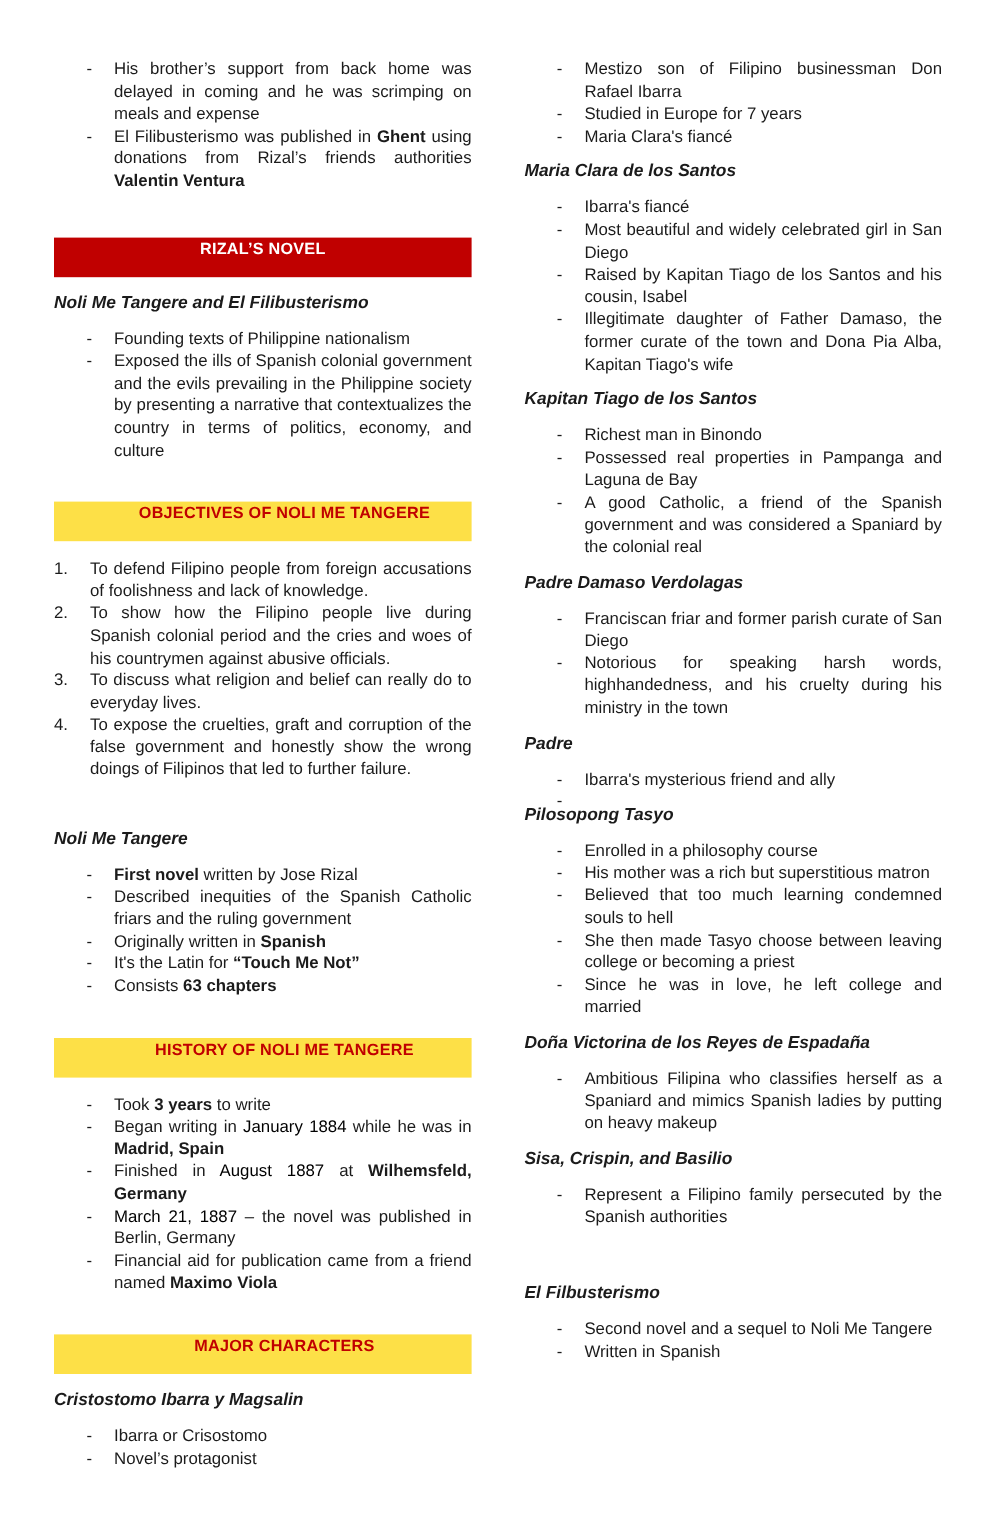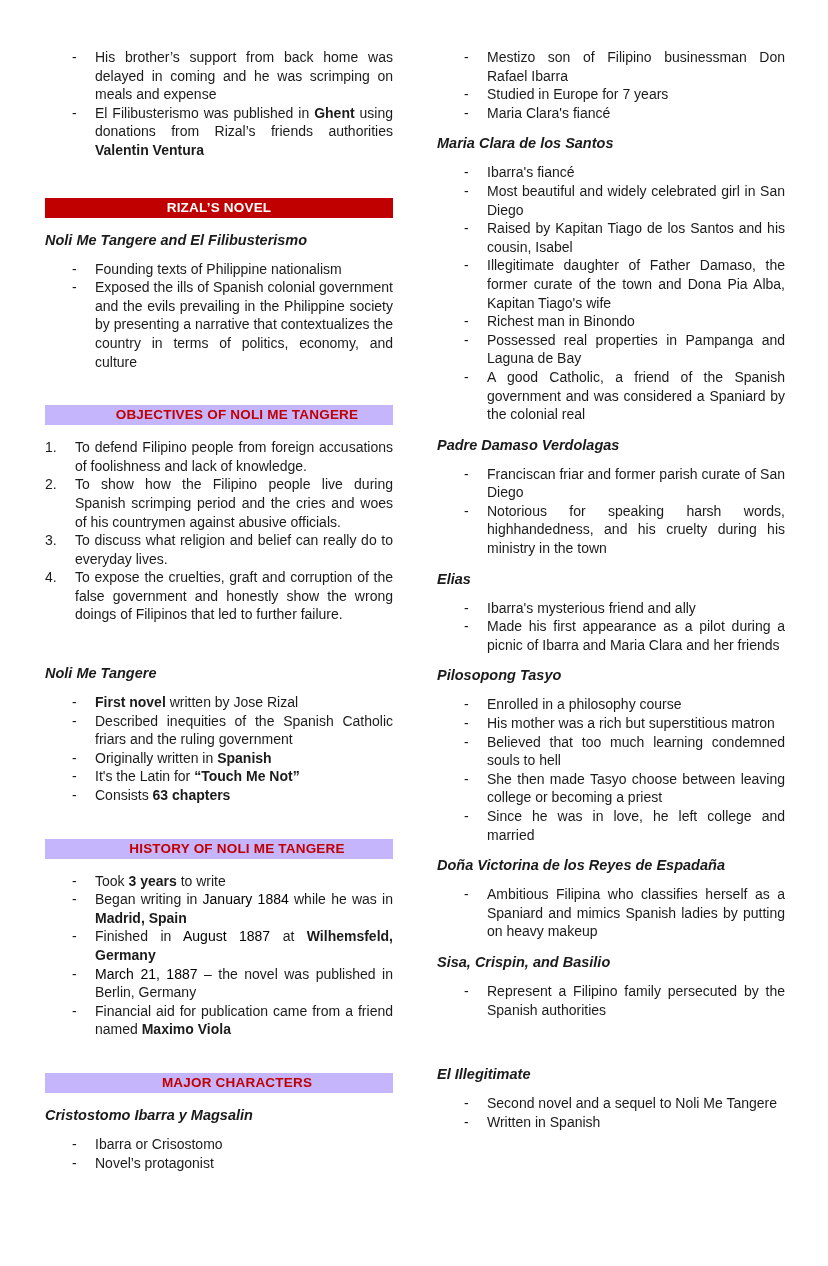--- a/index.html
+++ b/index.html
@@ -6,26 +6,26 @@
   html, body { background:#ffffff; }
   .page {
     width:828px; height:1266px; background:#ffffff; overflow:hidden;
     font-family:"Liberation Sans","DejaVu Sans",sans-serif;
     color:#1b1b1b;
   }
   .columns { display:flex; gap:44px; padding:48px 43px 0 45px; }
   .col { width:348px; flex:0 0 348px; }
 
   .banner {
-    height:20px; line-height:20px; text-align:center;
+    height:33px; line-height:20px; text-align:center;
     font-weight:bold; font-size:13.5px; letter-spacing:0.2px;
     margin:0 0 13px 0;
   }
   .banner.red  { background:#C00000; color:#ffffff; }
-  .banner.pink { background:#c4b5fd; color:#C00000;padding-left:36px; }
+  .banner.pink { background:#fde047; color:#C00000;padding-left:36px; }
 
   .heading {
     font-size:14.5px; line-height:19px; font-weight:bold;
     margin:12px 0 10px 0;
     font-style:italic;
   }
   .col > .heading:first-child { margin-top:0; }
 
   ul.bullets, ol.numbered { list-style:none; margin:0; padding:0; }
   ul.bullets li, ol.numbered li {
@@ -58,21 +58,21 @@
         <div class="banner red">RIZAL’S NOVEL</div>
         <div class="heading">Noli Me Tangere and El Filibusterismo</div>
         <ul class="bullets">
           <li><span class="marker">-</span><span>Founding texts of Philippine nationalism</span></li>
           <li><span class="marker">-</span><span>Exposed the ills of Spanish colonial government and the evils prevailing in the Philippine society by presenting a narrative that contextualizes the country in terms of politics, economy, and culture</span></li>
         </ul>
         <div class="spacer-md"></div>
         <div class="banner pink">OBJECTIVES OF NOLI ME TANGERE</div>
         <ol class="numbered">
           <li><span class="marker">1.</span><span>To defend Filipino people from foreign accusations of foolishness and lack of knowledge.</span></li>
-          <li><span class="marker">2.</span><span>To show how the Filipino people live during Spanish scrimping period and the cries and woes of his countrymen against abusive officials.</span></li>
+          <li><span class="marker">2.</span><span>To show how the Filipino people live during Spanish colonial period and the cries and woes of his countrymen against abusive officials.</span></li>
           <li><span class="marker">3.</span><span>To discuss what religion and belief can really do to everyday lives.</span></li>
           <li><span class="marker">4.</span><span>To expose the cruelties, graft and corruption of the false government and honestly show the wrong doings of Filipinos that led to further failure.</span></li>
         </ol>
         <div class="spacer-sm"></div>
         <div class="heading">Noli Me Tangere</div>
         <ul class="bullets">
           <li><span class="marker">-</span><span class="b">First novel</span><span> written by Jose Rizal</span></li>
           <li><span class="marker">-</span><span>Described inequities of the Spanish Catholic friars and the ruling government</span></li>
           <li><span class="marker">-</span><span>Originally written in </span><span class="b">Spanish</span></li>
           <li><span class="marker">-</span><span>It's the Latin for </span><span class="b">“Touch Me Not”</span></li>
@@ -101,52 +101,53 @@
           <li><span class="marker">-</span><span>Studied in Europe for 7 years</span></li>
           <li><span class="marker">-</span><span>Maria Clara's fiancé</span></li>
         </ul>
         <div class="heading">Maria Clara de los Santos</div>
         <ul class="bullets">
           <li><span class="marker">-</span><span>Ibarra's fiancé</span></li>
           <li><span class="marker">-</span><span>Most beautiful and widely celebrated girl in San Diego</span></li>
           <li><span class="marker">-</span><span>Raised by Kapitan Tiago de los Santos and his cousin, Isabel</span></li>
           <li><span class="marker">-</span><span>Illegitimate daughter of Father Damaso, the former curate of the town and Dona Pia Alba, Kapitan Tiago's wife</span></li>
         </ul>
+        <div class="heading">Kapitan Tiago de los Santos</div>
         <ul class="bullets">
           <li><span class="marker">-</span><span>Richest man in Binondo</span></li>
           <li><span class="marker">-</span><span>Possessed real properties in Pampanga and Laguna de Bay</span></li>
           <li><span class="marker">-</span><span>A good Catholic, a friend of the Spanish government and was considered a Spaniard by the colonial real</span></li>
         </ul>
         <div class="heading">Padre Damaso Verdolagas</div>
         <ul class="bullets">
           <li><span class="marker">-</span><span>Franciscan friar and former parish curate of San Diego</span></li>
           <li><span class="marker">-</span><span>Notorious for speaking harsh words, highhandedness, and his cruelty during his ministry in the town</span></li>
         </ul>
-        <div class="heading">Elias</div>
+        <div class="heading">Padre</div>
         <ul class="bullets">
           <li><span class="marker">-</span><span>Ibarra's mysterious friend and ally</span></li>
-          <li><span class="marker">-</span><span>Made his first appearance as a pilot during a picnic of Ibarra and Maria Clara and her friends</span></li>
+          <li><span class="marker">-</span></li>
         </ul>
         <div class="heading">Pilosopong Tasyo</div>
         <ul class="bullets">
           <li><span class="marker">-</span><span>Enrolled in a philosophy course</span></li>
           <li><span class="marker">-</span><span>His mother was a rich but superstitious matron</span></li>
           <li><span class="marker">-</span><span>Believed that too much learning condemned souls to hell</span></li>
           <li><span class="marker">-</span><span>She then made Tasyo choose between leaving college or becoming a priest</span></li>
           <li><span class="marker">-</span><span>Since he was in love, he left college and married</span></li>
         </ul>
         <div class="heading">Doña Victorina de los Reyes de Espadaña</div>
         <ul class="bullets">
           <li><span class="marker">-</span><span>Ambitious Filipina who classifies herself as a Spaniard and mimics Spanish ladies by putting on heavy makeup</span></li>
         </ul>
         <div class="heading">Sisa, Crispin, and Basilio</div>
         <ul class="bullets">
           <li><span class="marker">-</span><span>Represent a Filipino family persecuted by the Spanish authorities</span></li>
         </ul>
         <div class="spacer-md"></div>
-        <div class="heading">El Illegitimate</div>
+        <div class="heading">El Filbusterismo</div>
         <ul class="bullets">
           <li><span class="marker">-</span><span>Second novel and a sequel to Noli Me Tangere</span></li>
           <li><span class="marker">-</span><span>Written in Spanish</span></li>
         </ul>
       </div>
   </div>
 </div>
 
 </body></html>

